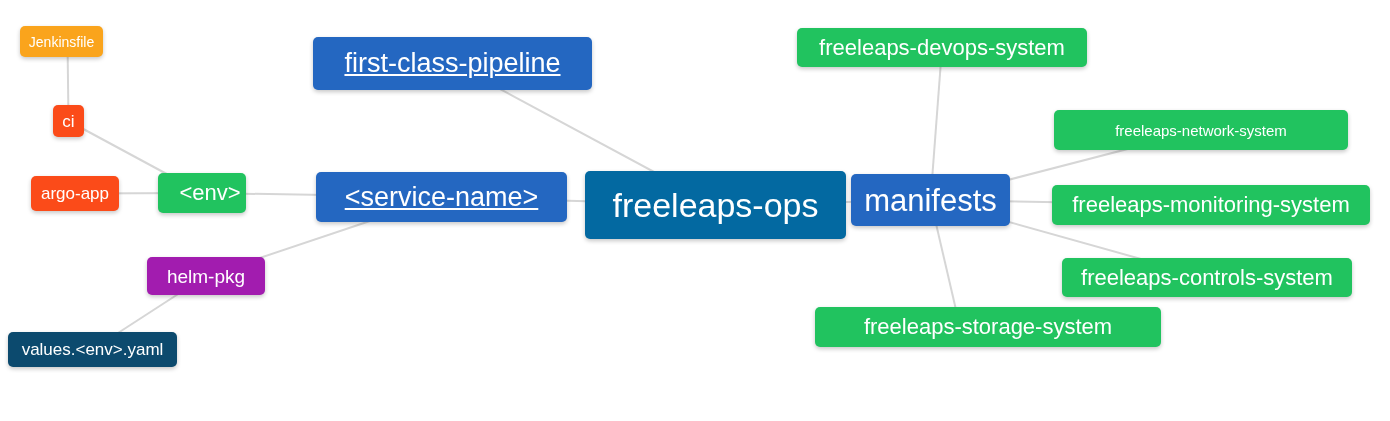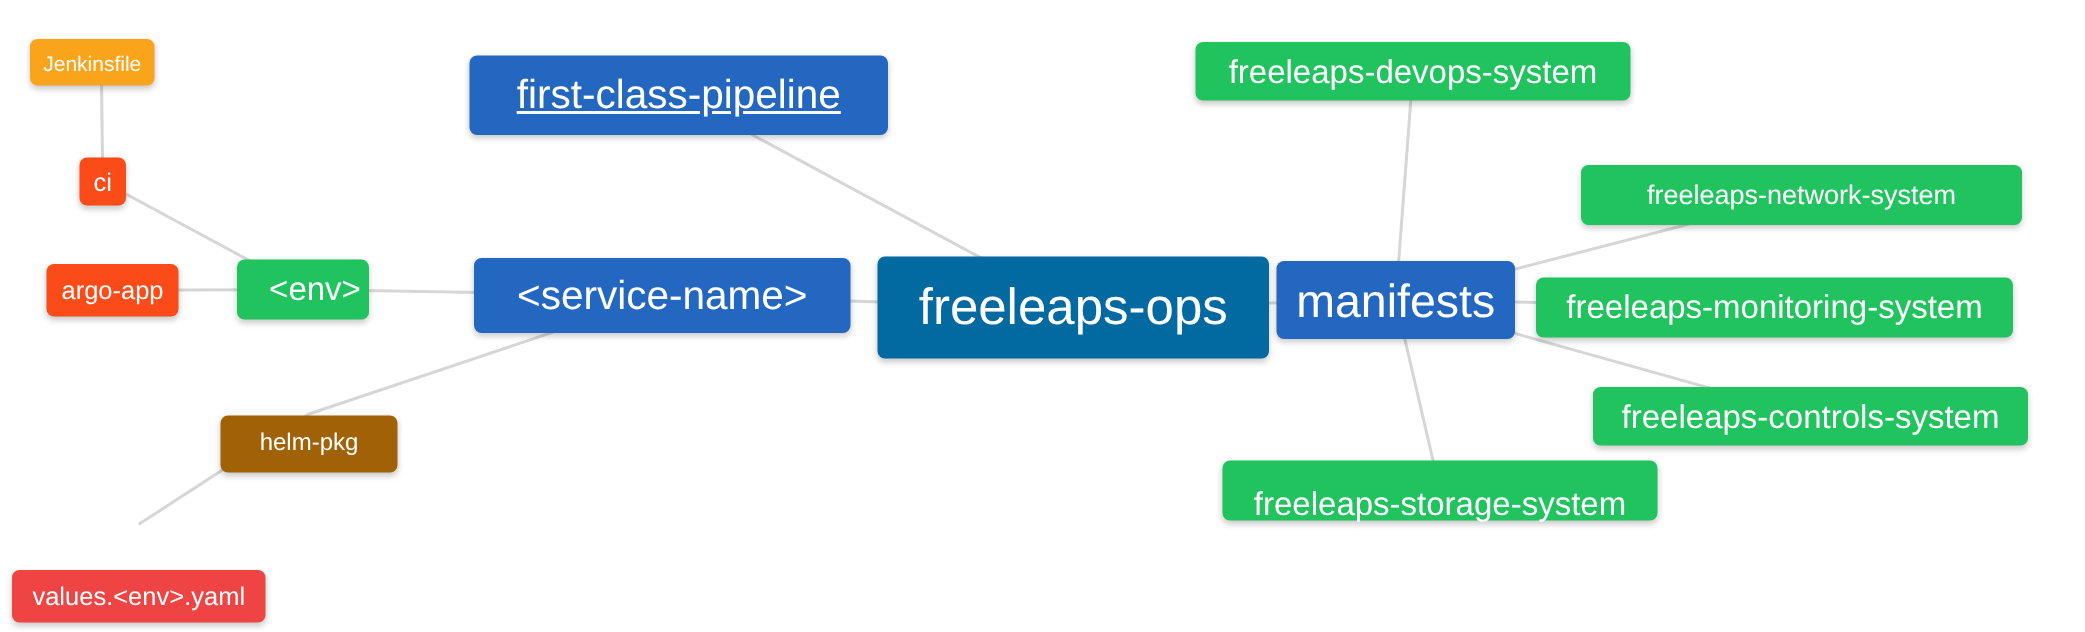--- a/index.html
+++ b/index.html
@@ -60,53 +60,53 @@
       <line x1="930.5" y1="200" x2="1207" y2="277.5" stroke="#d6d6d6" stroke-width="2"></line>
       <line x1="930.5" y1="200" x2="960" y2="327" stroke="#d6d6d6" stroke-width="2"></line>
     </svg>
   <div id="nodes-layer">
       <div class="node" style="left: 585px; top: 171px; width: 261px; height: 68px; font-size: 34px; background: #0369a1; color: rgb(255, 255, 255);">
         <span>freeleaps-ops</span>
       </div>
       <div class="node" style="left: 313px; top: 37px; width: 279px; height: 53px; font-size: 27px; background: rgb(36, 103, 193); color: rgb(255, 255, 255); text-decoration: underline;">
         <span>first-class-pipeline</span>
       </div>
-      <div class="node" style="left: 316px; top: 172px; width: 251px; height: 50px; font-size: 27px; background: rgb(36, 103, 193); color: rgb(255, 255, 255);">
+      <div class="node" style="left: 316px; top: 172px; width: 251px; height: 50px; font-size: 27px; background: rgb(36, 103, 193); color: rgb(255, 255, 255); text-decoration: underline;">
         <span>&lt;service-name&gt;</span>
       </div>
       <div class="node" style="left: 851px; top: 174px; width: 159px; height: 52px; font-size: 31px; background: rgb(36, 103, 193); color: rgb(255, 255, 255);">
         <span>manifests</span>
       </div>
       <div class="node" style="left: 158px; top: 173px; width: 88px; height: 40px; font-size: 22px; background: rgb(33, 195, 95); color: rgb(255, 255, 255); padding-left: 16px;">
         <span>&lt;env&gt;</span>
       </div>
-      <div class="node" style="left: 147px; top: 257px; width: 118px; height: 38px; font-size: 16px; background: #a16207; color: rgb(255, 255, 255); margin-top: 20px;">
+      <div class="node" style="left: 147px; top: 257px; width: 118px; height: 38px; font-size: 19px; background: #a21caf; color: rgb(255, 255, 255);">
         <span>helm-pkg</span>
       </div>
       <div class="node" style="left: 53px; top: 105px; width: 31px; height: 32px; font-size: 17px; background: rgb(251, 75, 25); color: rgb(255, 255, 255);">
         <span>ci</span>
       </div>
       <div class="node" style="left: 31px; top: 176px; width: 88px; height: 35px; font-size: 17px; background: rgb(251, 75, 25); color: rgb(255, 255, 255);">
         <span>argo-app</span>
       </div>
-      <div class="node" style="left: 8px; top: 332px; width: 169px; height: 35px; font-size: 17px; background: #ef4444; color: rgb(255, 255, 255); margin-top: 48px;">
+      <div class="node" style="left: 8px; top: 332px; width: 169px; height: 35px; font-size: 17px; background: #0c4a6e; color: rgb(255, 255, 255);">
         <span>values.&lt;env&gt;.yaml</span>
       </div>
       <div class="node" style="left: 20px; top: 26px; width: 83px; height: 31px; font-size: 14px; background: rgb(250, 164, 28); color: rgb(255, 255, 255); text-align: right;">
         <span>Jenkinsfile</span>
       </div>
       <div class="node" style="left: 797px; top: 28px; width: 290px; height: 39px; font-size: 22px; background: rgb(33, 195, 95); color: rgb(255, 255, 255);">
         <span>freeleaps-devops-system</span>
       </div>
-      <div class="node" style="left: 1054px; top: 110px; width: 294px; height: 40px; font-size: 18px; background: rgb(33, 195, 95); color: rgb(255, 255, 255);">
+      <div class="node" style="left: 1054px; top: 110px; width: 294px; height: 40px; font-size: 15px; background: rgb(33, 195, 95); color: rgb(255, 255, 255);">
         <span>freeleaps-network-system</span>
       </div>
-      <div class="node" style="left: 1024px; top: 185px; width: 318px; height: 40px; font-size: 22px; background: rgb(33, 195, 95); color: rgb(255, 255, 255); justify-content: center;">
+      <div class="node" style="left: 1052px; top: 185px; width: 318px; height: 40px; font-size: 22px; background: rgb(33, 195, 95); color: rgb(255, 255, 255); justify-content: center;">
         <span>freeleaps-monitoring-system</span>
       </div>
       <div class="node" style="left: 1062px; top: 258px; width: 290px; height: 39px; font-size: 22px; background: rgb(33, 195, 95); color: rgb(255, 255, 255);">
         <span>freeleaps-controls-system</span>
       </div>
-      <div class="node" style="left: 815px; top: 307px; width: 290px; height: 40px; font-size: 22px; background: rgb(33, 195, 95); color: rgb(255, 255, 255); align-items: flex-end;">
+      <div class="node" style="left: 815px; top: 307px; width: 346px; height: 40px; font-size: 22px; background: rgb(33, 195, 95); color: rgb(255, 255, 255);">
         <span>freeleaps-storage-system</span>
       </div>
     </div>
 </div>
 
 </body></html>

